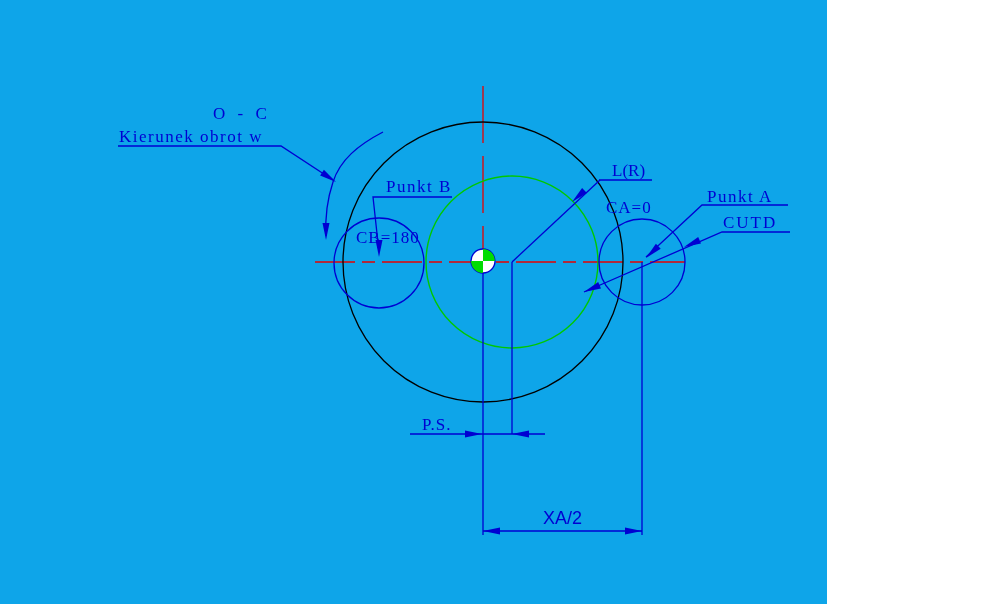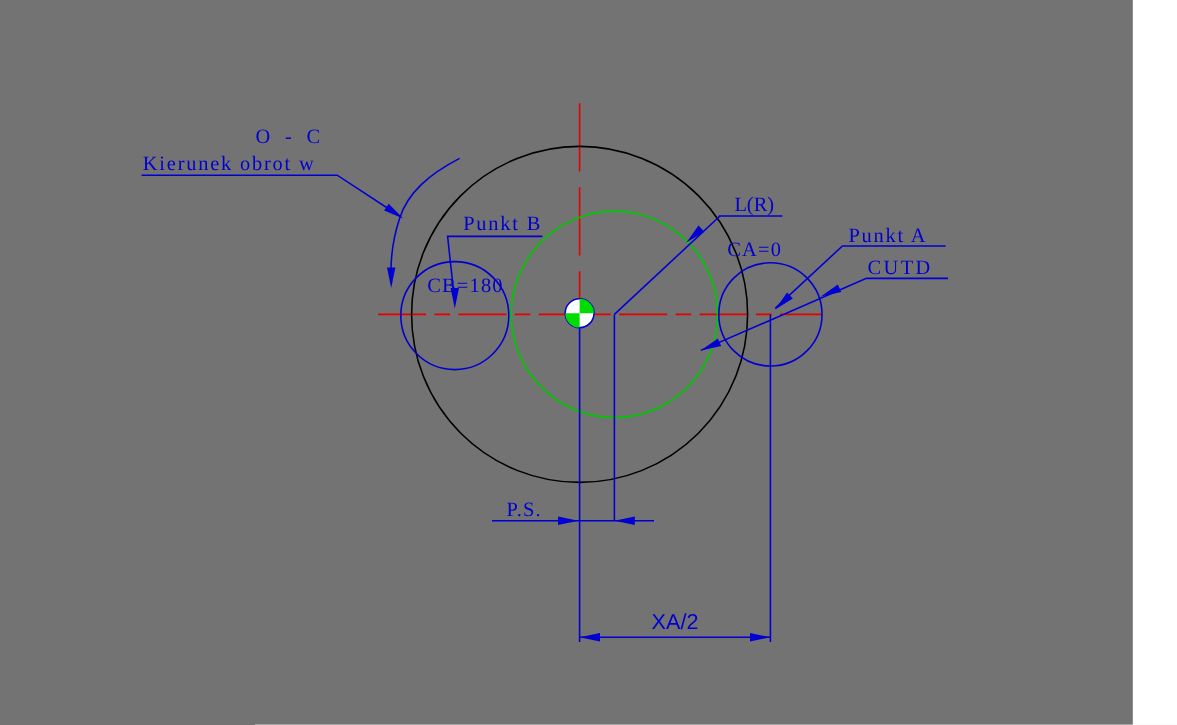--- a/index.html
+++ b/index.html
@@ -2,22 +2,22 @@
 <html><head>
 <meta charset="utf-8">
 <style>
   html, body {
     margin: 0; padding: 0;
     background: #ffffff;
     font-family: "Liberation Serif", serif;
   }
   .stage {
     position: relative;
-    width: 944px; height: 604px;
-    background: #737373;
+    width: 827px; height: 604px;
+    background: #0ea5e9;
     overflow: hidden;
   }
   svg { display: block; }
 
   .black-geo { stroke: #000000; stroke-width: 1.3; fill: none; }
   .green-geo { stroke: #00C800; stroke-width: 1.4; fill: none; }
   .blue-geo  { stroke: #0000D2; stroke-width: 1.3; fill: none; }
   .red-cl    { stroke: #E80000; stroke-width: 1.3; fill: none; }
   .arrow     { fill: #0000D2; stroke: none; }
   .quad      { fill: #00DC00; stroke: none; }

